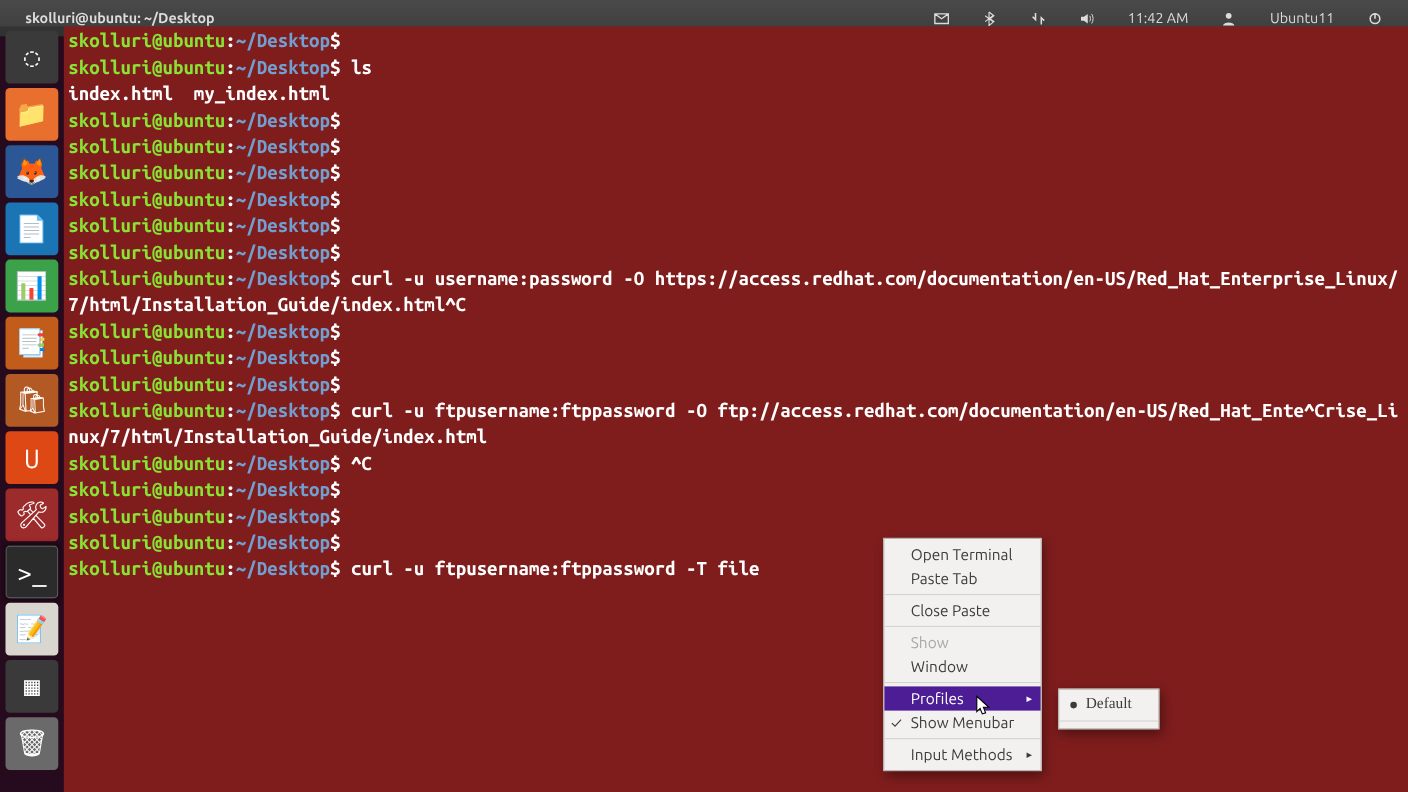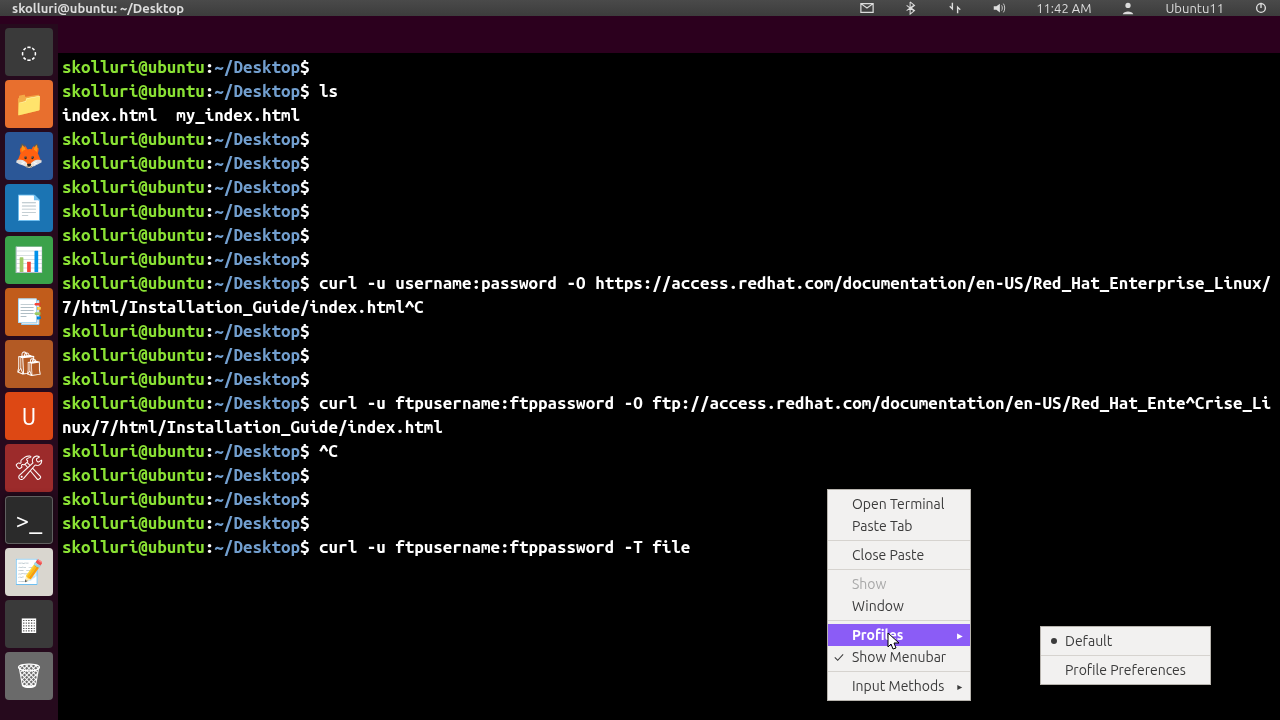--- a/index.html
+++ b/index.html
@@ -4,73 +4,71 @@
 <style>
 * { margin: 0; padding: 0; box-sizing: border-box; }
 body {
   width: 1280px; height: 720px;
   background: #2c001e;
   font-family: "Ubuntu Mono", "DejaVu Sans Mono", monospace;
   overflow: hidden;
   position: relative;
 }
 .topbar {
-  position: absolute; top: 0; left: 0; right: 0; height: 16px;
+  position: absolute; top: 0; left: 0; right: 0; height: 33px;
   background: linear-gradient(#4a4a4a, #3c3c3c);
   color: #dcdcdc;
   display: flex; align-items: center;
   font-family: Ubuntu, sans-serif; font-size: 13px;
-  padding: 0 12px;
+  padding: 0 23px;
 }
 .topbar .title { font-weight: bold; }
 .topbar .spacer { flex: 1; }
 .topbar .ind { margin-left: 30px; display: inline-flex; align-items: center; }
 .topbar svg { width: 14px; height: 14px; fill: #dcdcdc; }
 .launcher {
   position: absolute; left: 0; top: 24px; bottom: 0; width: 58px;
   background: rgba(30,30,30,0.35);
   display: flex; flex-direction: column; align-items: center;
   padding-top: 4px; gap: 4px;
 }
 .lch {
   width: 48px; height: 48px; border-radius: 4px;
   display: flex; align-items: center; justify-content: center;
   font-size: 24px;
 }
 .lch.active { box-shadow: inset 0 0 0 1px rgba(255,255,255,.25), 0 0 6px rgba(0,0,0,.6); }
 .terminal {
   position: absolute; left: 58px; top: 24px; right: 0; bottom: 0;
-  background: #000000;
+  background: #7f1d1d;
   color: #eeeeee;
   font-size: 17px; line-height: 24px;
   padding: 2px 4px;
   white-space: pre-wrap; word-break: break-all;
   font-family: "Ubuntu Mono", "DejaVu Sans Mono", monospace;
   font-weight: bold;
-  margin-top: 29px;
 }
 .prompt-user { color: #8ae234; }
 .prompt-path { color: #729fcf; }
 .cmd { color: #ffffff; }
 .ctxmenu {
   position: absolute;
   background: #f2f1f0;
   border: 1px solid #b8b4ae;
   box-shadow: 2px 4px 10px rgba(0,0,0,.4);
   font-family: Ubuntu, sans-serif; font-size: 14px;
   color: #3b3b3b;
   padding: 3px 0;
-  margin-left: 24px;
 }
 .ctxitem {
   padding: 3px 24px 3px 24px;
   position: relative;
   white-space: nowrap;
 }
-.ctxitem.hl { background: #8b5cf6; color: #fff; font-weight: bold; }
+.ctxitem.hl { background: #4c1d95; color: #fff; }
 .ctxitem.disabled { color: #a8a8a8; }
 .ctxsep { height: 1px; background: #d6d3cf; margin: 3px 0; }
 .ctxitem .sub { position: absolute; right: 8px; top: 50%; transform: translateY(-50%); font-size: 10px; }
 .ctxitem .chk { position: absolute; left: 6px; }
 .ctxitem .radio { position: absolute; left: 10px; top: 50%; transform: translateY(-50%); width: 6px; height: 6px; background:#3b3b3b; border-radius:50%; }
 .cursor {
   position: absolute; width: 14px; height: 20px;
 }
 .cursor svg { width: 14px; height: 20px; }
 </style>
@@ -161,23 +159,22 @@
     <div class="ctxitem">Close Paste</div>
     <div class="ctxsep"></div>
     <div class="ctxitem disabled">Show</div>
     <div class="ctxitem">Window</div>
     <div class="ctxsep"></div>
     <div class="ctxitem hl">Profiles<span class="sub">▸</span></div>
     <div class="ctxitem">Show Menubar<span class="chk">✓</span></div>
     <div class="ctxsep"></div>
     <div class="ctxitem">Input Methods<span class="sub">▸</span></div>
   </div>
-<div class="ctxmenu" id="submenu" style="left: 1016px; top: 626px;">
+<div class="ctxmenu" id="submenu" style="left: 962px; top: 626px; font-family: Liberation Serif, serif;">
     <div class="ctxitem">Default<span class="radio"></span></div>
     <div class="ctxsep"></div>
-    <div class="ctxitem">Profile Preferences</div>
   </div>
 
 <div class="cursor" id="cursor" style="left: 887px; top: 632px;">
 <svg viewBox="0 0 14 20">
       <path d="M1 1l0 14 3-3 2 5 3-1-2-5 5 0z" fill="#fff" stroke="#000" stroke-width="1"></path>
     </svg>
 </div>
 
 </body></html>

